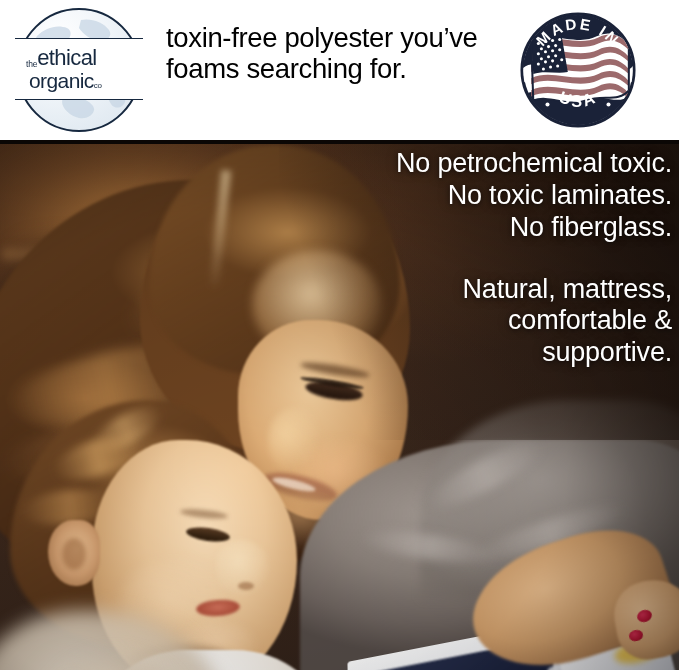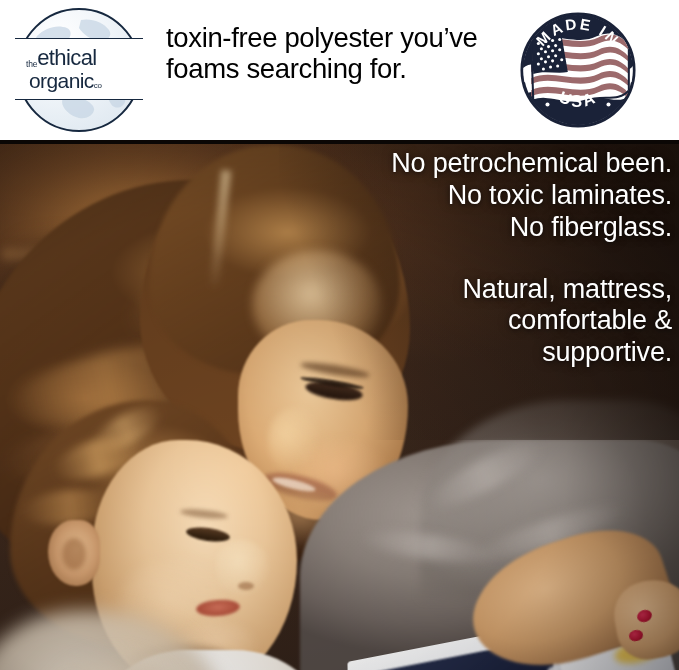--- a/index.html
+++ b/index.html
@@ -732,21 +732,21 @@
 
       <div class="layer fg-blur"></div>
       <div class="layer fg-blur2"></div>
 
       <div class="layer text-scrim"></div>
       <div class="layer vignette"></div>
     </div>
 
     <div class="overlay-copy">
       <div class="copy-block-1">
-        <span class="ln">No petrochemical been.</span>
+        <span class="ln">No petrochemical toxic.</span>
         <span class="ln">No toxic laminates.</span>
         <span class="ln">No fiberglass.</span>
       </div>
       <div class="copy-block-2">
         <span class="ln">Natural, mattress,</span>
         <span class="ln">comfortable &amp;</span>
         <span class="ln">supportive.</span>
       </div>
     </div>
   </div>

